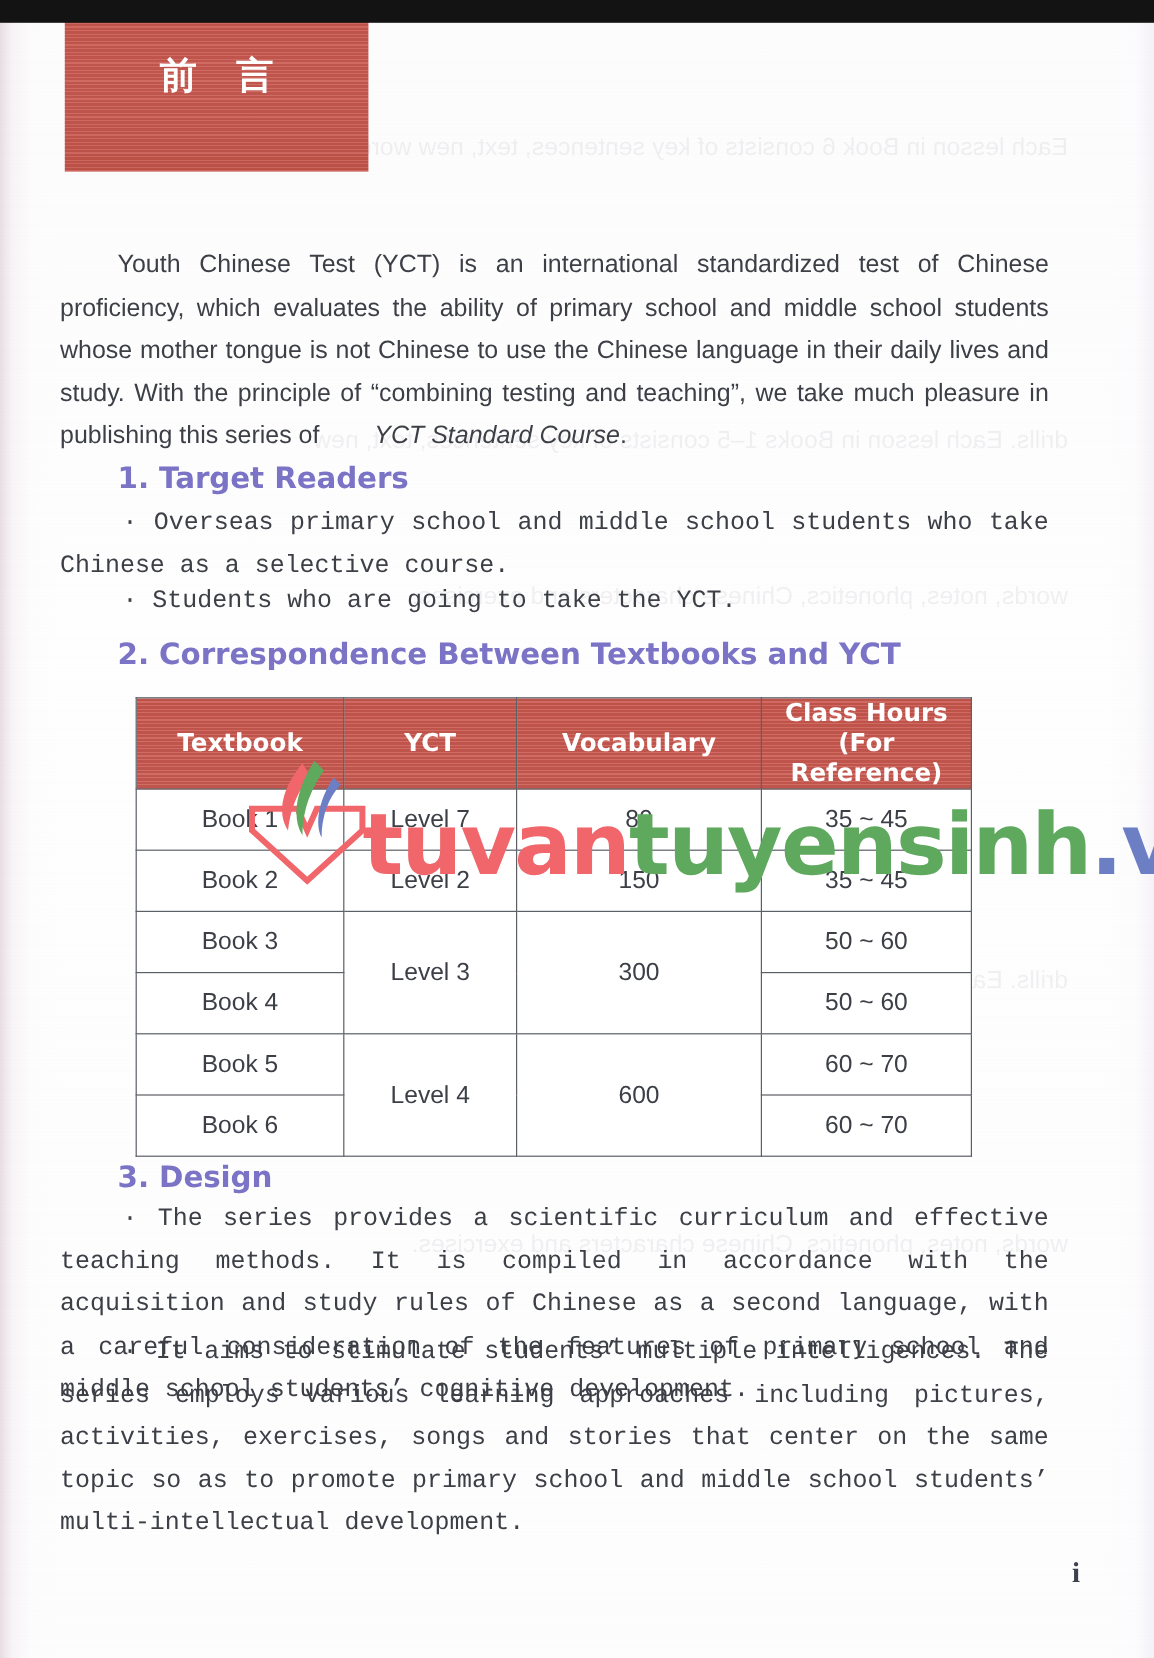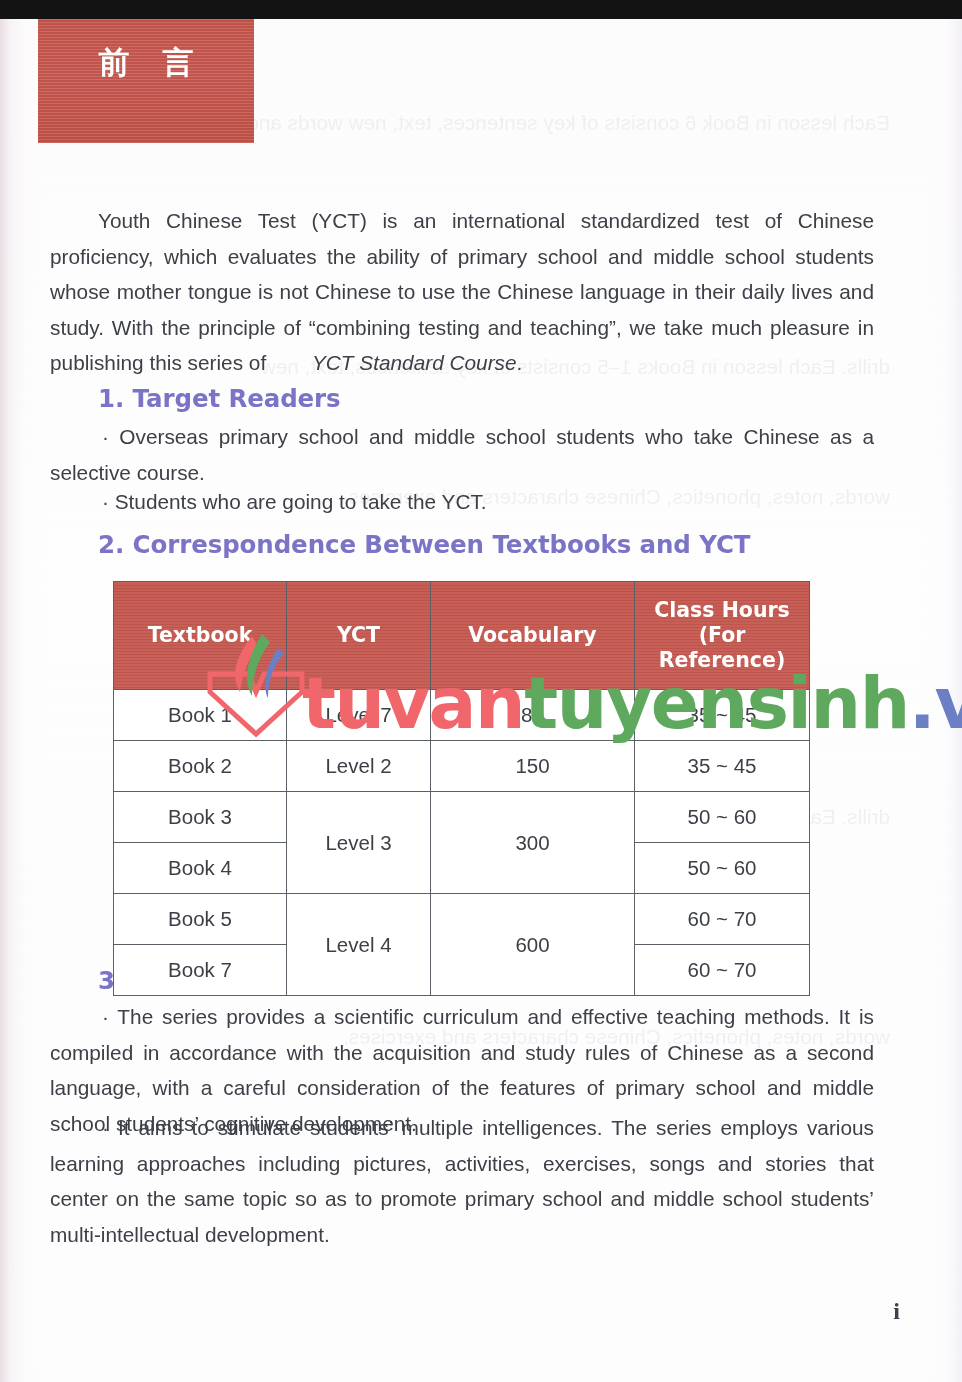--- a/index.html
+++ b/index.html
@@ -80,32 +80,33 @@
     letter-spacing: .1px;
     white-space: pre-wrap;
     pointer-events: none;
     z-index: 1;
     font-family: "Liberation Sans", sans-serif;
   }
 
   
   #banner {
     position: absolute;
-    left: 38px;
+    left: 54px;
     top: 8px;
-    width: 216px;
+    width: 240px;
     height: 135px;
     background:
       repeating-linear-gradient(0deg,
         rgba(255,255,255,0.11) 0px,
         rgba(255,255,255,0.11) 1px,
         rgba(0,0,0,0.05) 1px,
         rgba(0,0,0,0.05) 3px),
       linear-gradient(180deg, #c8564d 0%, #c95a51 50%, #c45349 100%);
     z-index: 10;
+    padding-left: 13px;
   }
   #banner-cn {
     position: absolute;
     left: 0; right: 0;
     top: 34px;
     text-align: center;
     color: #ffffff;
     font-size: 31px;
     font-weight: 700;
     letter-spacing: 11px;
@@ -137,21 +138,21 @@
     left: 50px;
     width: 824px;
     color: #3c3f46;
     font-size: 20.8px;
     line-height: 35.6px;
     text-align: justify;
     text-justify: inter-word;
     font-family: "Liberation Sans", sans-serif;
   }
   .para.indent { text-indent: 48px; }
-  .para.bullet-indent { text-indent: 52px; }
+  .para.bullet-indent { text-indent: 52px; font-family: Liberation Mono, monospace; }
   .italic { font-style: italic; margin-left: 40px; }
 
   .section-head {
     position: absolute;
     left: 98px;
     color: #7b74c6;
     font-size: 24.5px;
     font-weight: 700;
     letter-spacing: -0.1px;
     white-space: nowrap;
@@ -184,21 +185,21 @@
         rgba(0,0,0,0.05) 1px,
         rgba(0,0,0,0.05) 3px),
       linear-gradient(180deg, #c8564d 0%, #c95a51 100%);
     color: #ffffff;
     font-size: 20.5px;
     font-weight: 700;
     height: 64px;
     line-height: 25px;
     border: 1px solid #5b5f66;
     font-family: "DejaVu Sans", sans-serif;
-    padding: 16px 2px;
+    padding: 0 2px;
   }
   table.spec td {
     height: 48px;
     text-align: center;
     vertical-align: middle;
     color: #3c3f46;
     font-size: 20.5px;
     border: 1px solid #5b5f66;
     font-family: "Liberation Sans", sans-serif;
     background: #ffffff;
@@ -325,21 +326,21 @@
           <td>Book 4</td>
           <td>50 ~ 60</td>
         </tr>
         <tr>
           <td>Book 5</td>
           <td rowspan="2">Level 4</td>
           <td rowspan="2">600</td>
           <td>60 ~ 70</td>
         </tr>
         <tr>
-          <td>Book 7</td>
+          <td>Book 6</td>
           <td>60 ~ 70</td>
         </tr>
       </tbody>
     </table>
   </div>
 
   <div id="watermark">
     <svg width="150" height="110" viewBox="0 0 150 110" style="position:absolute;left:0;top:-8px;">
 
       <path d="M14 44 L52 44 L60 62 L68 44 L106 44 L106 62 L60 104 L14 62 Z" fill="none" stroke="#f0666b" stroke-width="5"></path>

